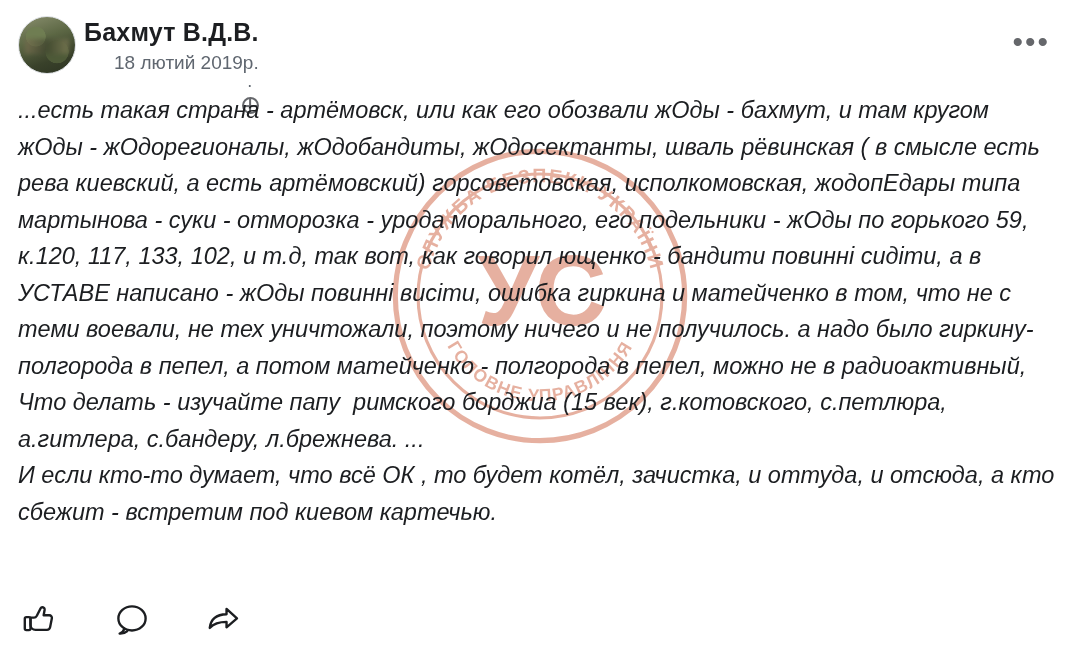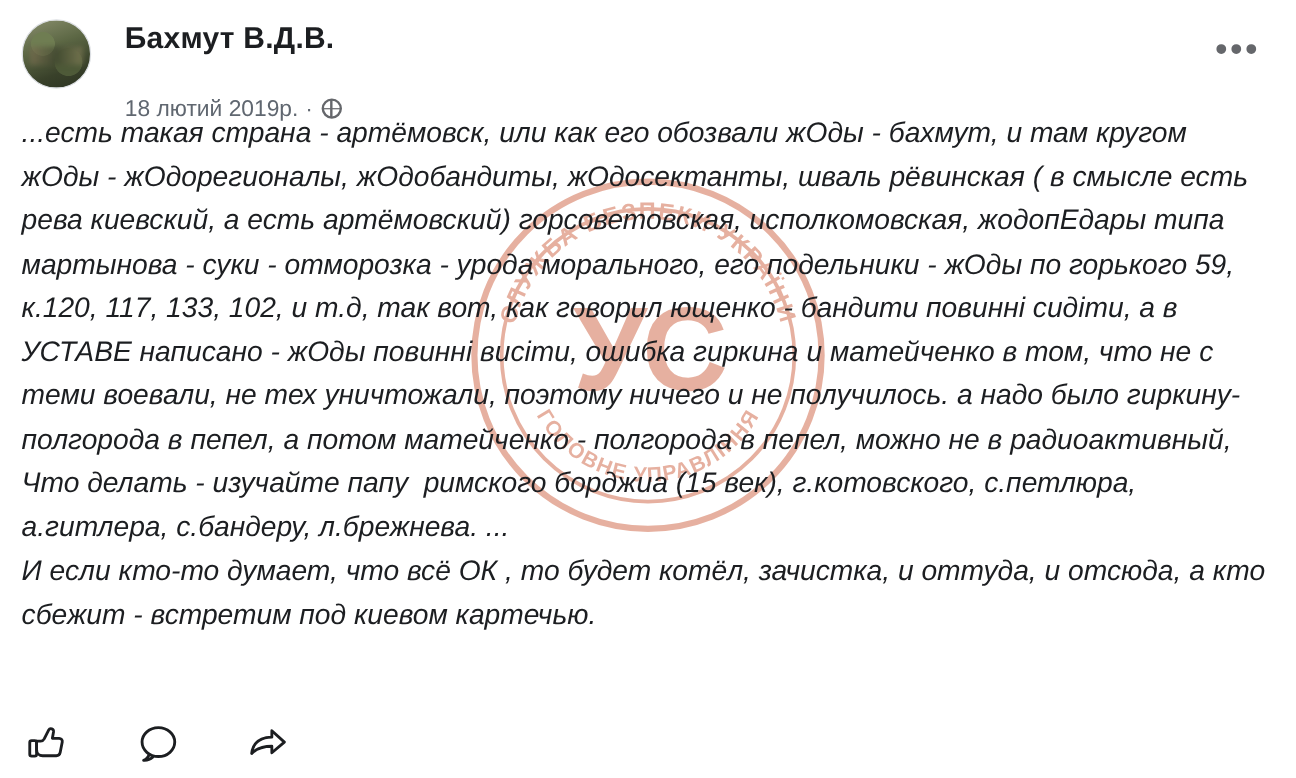--- a/index.html
+++ b/index.html
@@ -46,41 +46,41 @@
     content: "";
     position: absolute;
     left: 10%;
     top: 40%;
     width: 80%;
     height: 26%;
     background: linear-gradient(90deg, rgba(120,110,80,.75), rgba(60,66,44,.6), rgba(150,140,100,.5));
     filter: blur(2px);
   }
   .header-text {
-    margin-left: 28px;
+    margin-left: 8px;
     display: flex;
     flex-direction: column;
     justify-content: flex-start;
     padding-top: 2px;
-    gap: 29px;
   }
   .author-name {
     font-size: 25px;
     font-weight: bold;
     color: #1c1e21;
     letter-spacing: .2px;
     line-height: 1.12;
   }
   .meta-row {
     margin-top: 6px;
     display: flex;
-    align-items: flex-start;
+    align-items: flex-end;
     font-size: 19px;
     color: #606770;
     line-height: 1.2;
+    flex-direction: column;
   }
   .meta-dot {
     margin: 0 6px;
     color: #606770;
     font-size: 18px;
   }
   .globe-icon {
     display: inline-block;
     width: 17px;
     height: 17px;

